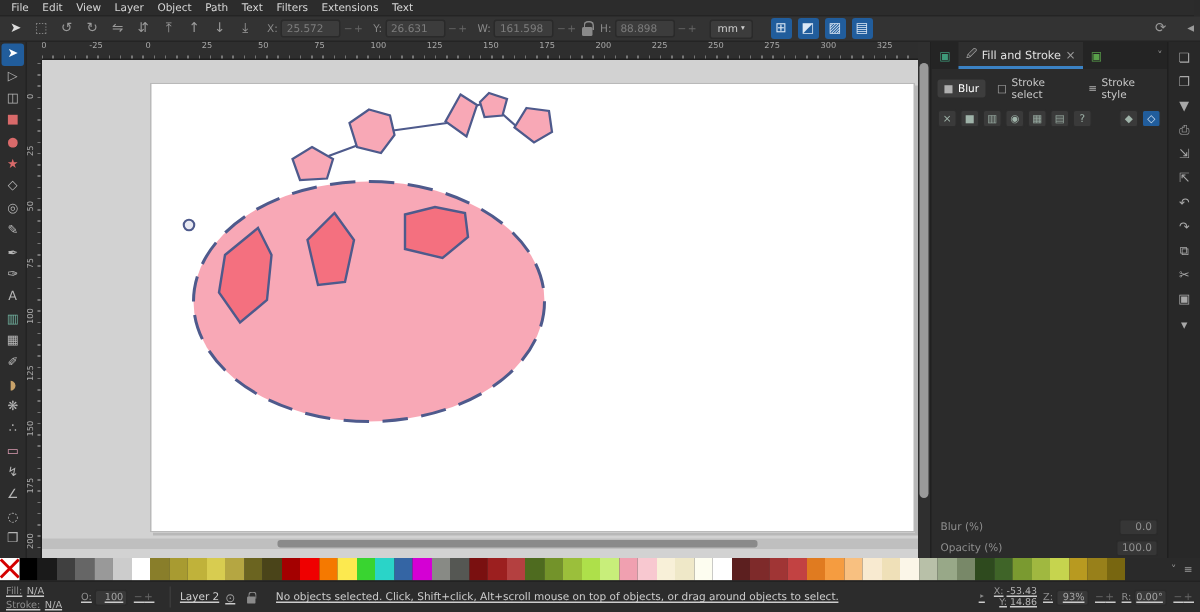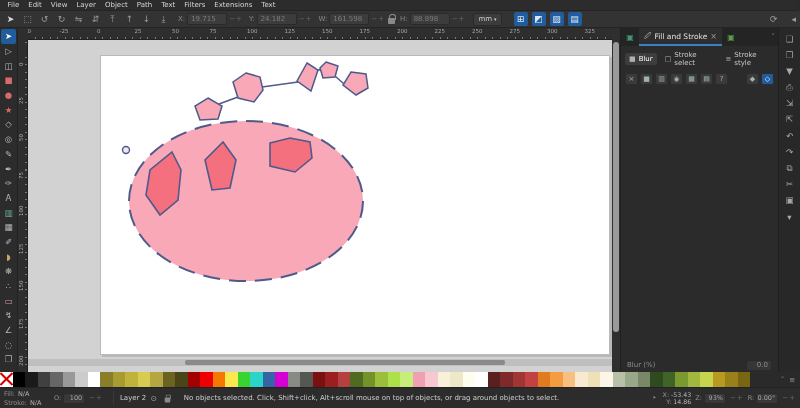--- a/index.html
+++ b/index.html
@@ -80,21 +80,21 @@
 
   
   .palette { position:absolute; left:0; top:372px; width:800px; height:15px; background:#2a2a2a; display:flex; align-items:stretch; }
   .swatch { width:12.5px; height:15px; flex:0 0 auto; }
   .swatch.none { background:#fff; position:relative; overflow:hidden; }
   .swatch.none:before, .swatch.none:after { content:""; position:absolute; left:-2px; top:6px; width:17px; height:2px; background:#d40000; }
   .swatch.none:before { transform:rotate(45deg); } .swatch.none:after { transform:rotate(-45deg); }
   .pal-controls { margin-left:auto; display:flex; align-items:center; gap:5px; padding:0 5px; color:#9a9a9a; font-size:7px; }
 
   
-  .statusbar { position:absolute; left:0; top:387px; width:800px; height:21px; background:#2c2c2c; border-top:1px solid #222; display:flex; align-items:center; }
+  .statusbar { position:absolute; left:0; top:387px; width:800px; height:21px; background:#2c2c2c; border-top:1px solid #222; display:flex; align-items:center;text-decoration:underline; }
   .fs-indicator { display:flex; flex-direction:column; justify-content:center; padding-left:4px; width:52px; gap:1px; }
   .fsi-row { display:flex; font-size:6.5px; color:#8d8d8d; gap:3px; }
   .fsi-row .na { color:#b5b5b5; }
   .o-field { display:flex; align-items:center; gap:2px; font-size:6.5px; color:#8d8d8d; margin-left:2px; }
   .o-box { width:22px; height:11px; background:#383838; border:1px solid #2a2a2a; border-radius:2px; color:#a5a5a5; display:flex; align-items:center; justify-content:flex-end; padding:0 2px; font-size:6.5px; }
   .layer-area { display:flex; align-items:center; gap:4px; margin-left:10px; font-size:7px; color:#cfcfcf; border-left:1px solid #3a3a3a; padding-left:6px; height:14px; }
   .layer-icon { color:#9a9a9a; font-size:8px; }
   .status-msg { margin-left:10px; font-size:7px; color:#cdcdcd; white-space:nowrap; overflow:hidden; }
   .coords { margin-left:auto; display:flex; align-items:center; gap:4px; padding-right:4px; }
   .xy { display:flex; flex-direction:column; font-size:6.3px; color:#9a9a9a; line-height:7.5px; }
@@ -130,26 +130,26 @@
         <span class="tc-icon">↻</span>
         <span class="tc-icon">⇋</span>
         <span class="tc-icon">⇵</span>
         <span class="tc-icon">⤒</span>
         <span class="tc-icon">↑</span>
         <span class="tc-icon">↓</span>
         <span class="tc-icon">⤓</span>
       </span>
     <span class="tc-field">
       <span class="lbl">X:</span>
-      <span class="val">19.715</span>
+      <span class="val">25.572</span>
       <span class="spin"><span>−</span><span>+</span></span>
     </span>
     <span class="tc-field">
       <span class="lbl">Y:</span>
-      <span class="val">24.182</span>
+      <span class="val">26.631</span>
       <span class="spin"><span>−</span><span>+</span></span>
     </span>
     <span class="tc-field">
       <span class="lbl">W:</span>
       <span class="val">161.598</span>
       <span class="spin"><span>−</span><span>+</span></span>
     </span>
     <span class="lock"></span>
     <span class="tc-field" style="margin-left:2px">
       <span class="lbl">H:</span>
@@ -302,20 +302,26 @@
       <span class="paint-right" id="paint-right">
           <span class="paint-btn">◆</span>
           <span class="paint-btn blue">◇</span>
         </span>
     </div>
     <div class="dock-spacer"></div>
     <div class="dock-row">
       <span class="rlabel">Blur (%)</span>
       <span class="rvalue">
           <span class="mini-box">0.0</span>
+        </span>
+    </div>
+    <div class="dock-row">
+      <span class="rlabel">Opacity (%)</span>
+      <span class="rvalue">
+          <span class="mini-box">100.0</span>
         </span>
     </div>
   </div>
 
   <div class="cmdbar" id="cmdbar">
       <span class="cmd-icon">❏</span>
       <span class="cmd-icon">❐</span>
       <span class="cmd-icon">▼</span>
       <span class="cmd-icon">⎙</span>
       <span class="cmd-icon">⇲</span>

